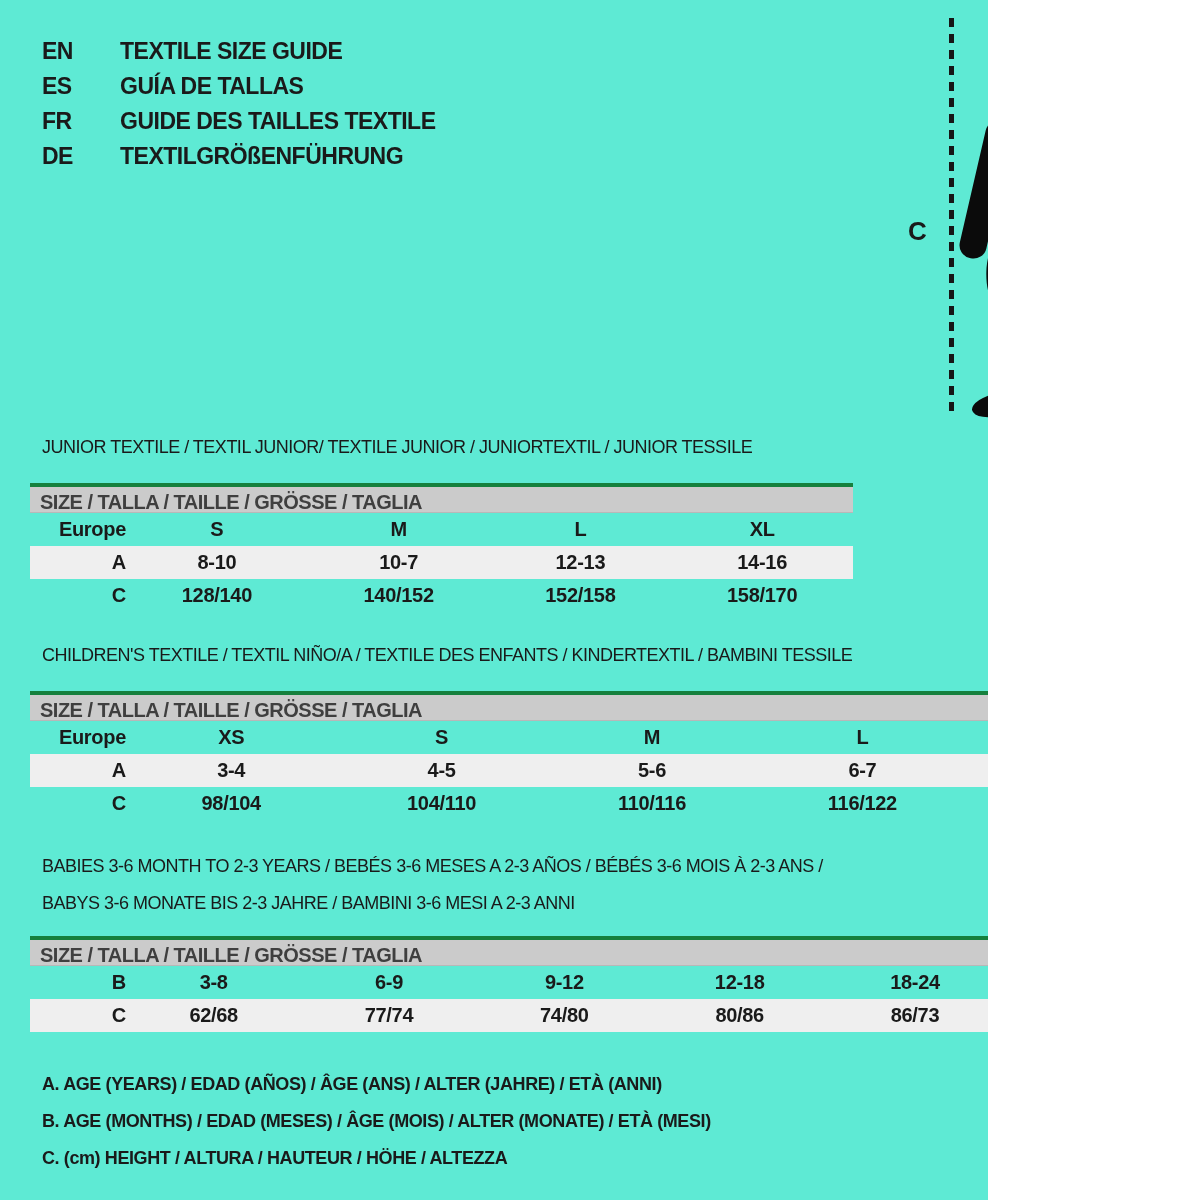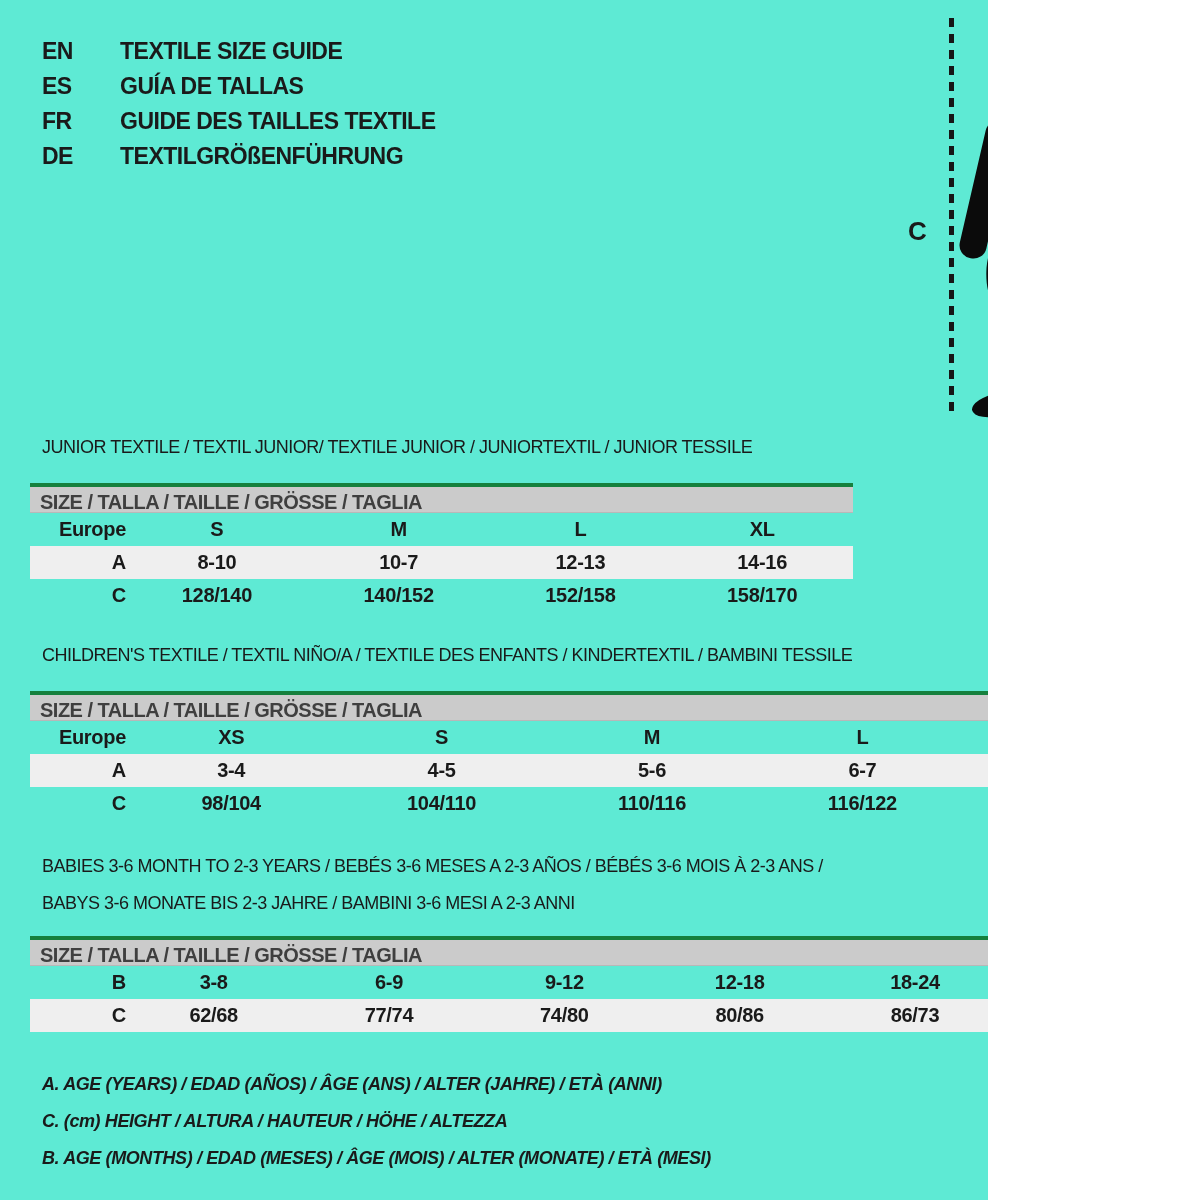--- a/index.html
+++ b/index.html
@@ -36,21 +36,21 @@
   }
   .s3 .size-bar{margin-top:14px;}
   .row{
     display:grid;grid-template-columns:96px repeat(var(--cols),1fr);
     height:33px;line-height:33px;font-size:20px;font-weight:bold;letter-spacing:-0.3px;
   }
   .rows .row:nth-child(2){background:#efefef;}
   .row .lbl{padding-left:10px;text-align:right;}
   .row .val{text-align:center;}
   
-  .notes{position:absolute;left:42px;top:1066px;font-style:italic;}
+  .notes{position:absolute;left:42px;top:1066px;}
   .note-line{font-size:18px;font-weight:bold;letter-spacing:-0.4px;line-height:37px;white-space:nowrap;}
 </style>
 </head>
 <body>
 
 <div class="page">
 
   <section class="lang-block" id="langs">
       <div class="lang-row">
         <span>EN</span>
@@ -177,17 +177,17 @@
           <span class="val">74/80</span>
           <span class="val">80/86</span>
           <span class="val">86/73</span>
           <span class="val">92/98</span>
         </div>
       </div>
     </section>
 
   <section class="notes" id="notes">
       <div class="note-line">A. AGE (YEARS) / EDAD (AÑOS) / ÂGE (ANS) / ALTER (JAHRE) / ETÀ (ANNI)</div>
+      <div class="note-line">B. AGE (MONTHS) / EDAD (MESES) / ÂGE (MOIS) / ALTER (MONATE) / ETÀ (MESI)</div>
       <div class="note-line">C. (cm) HEIGHT / ALTURA / HAUTEUR / HÖHE / ALTEZZA</div>
-      <div class="note-line">B. AGE (MONTHS) / EDAD (MESES) / ÂGE (MOIS) / ALTER (MONATE) / ETÀ (MESI)</div>
     </section>
 
 </div>
 
 </body></html>

